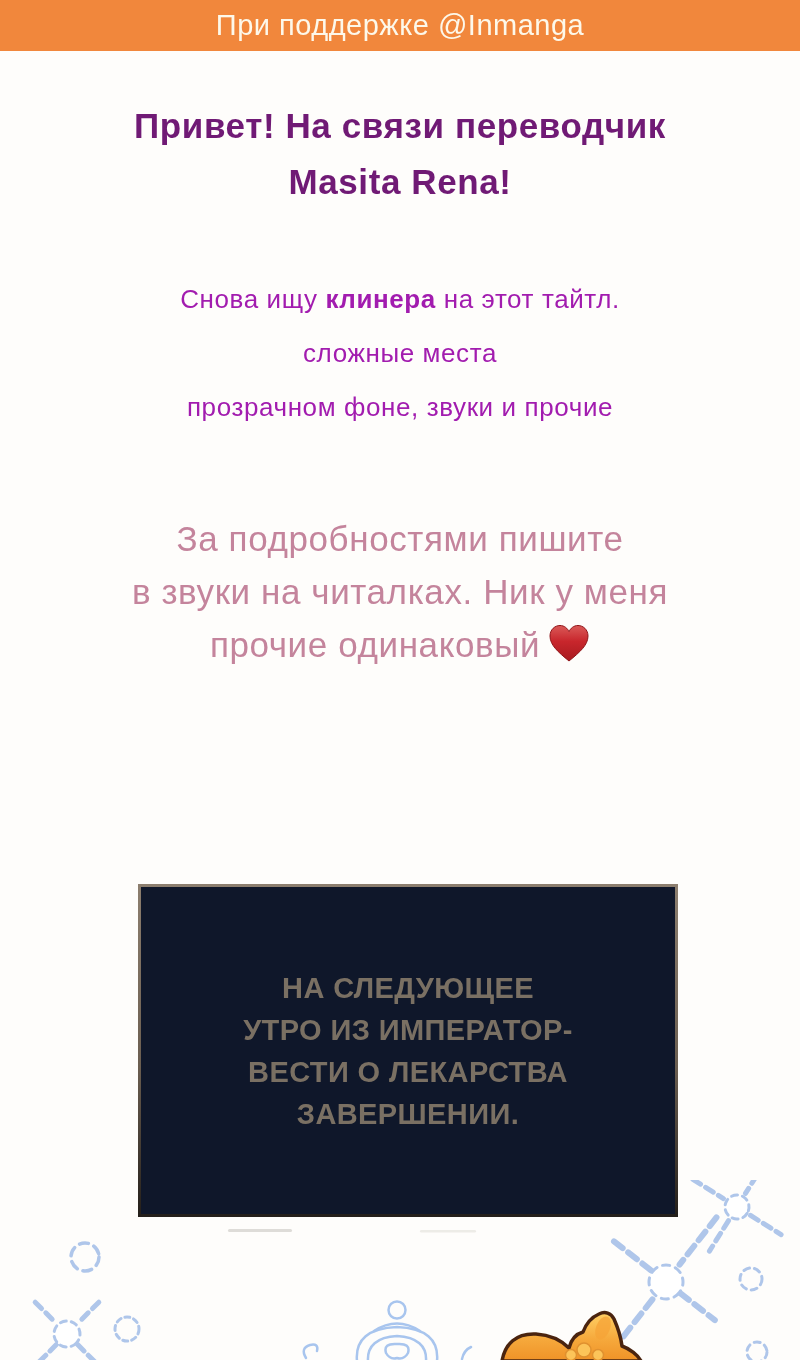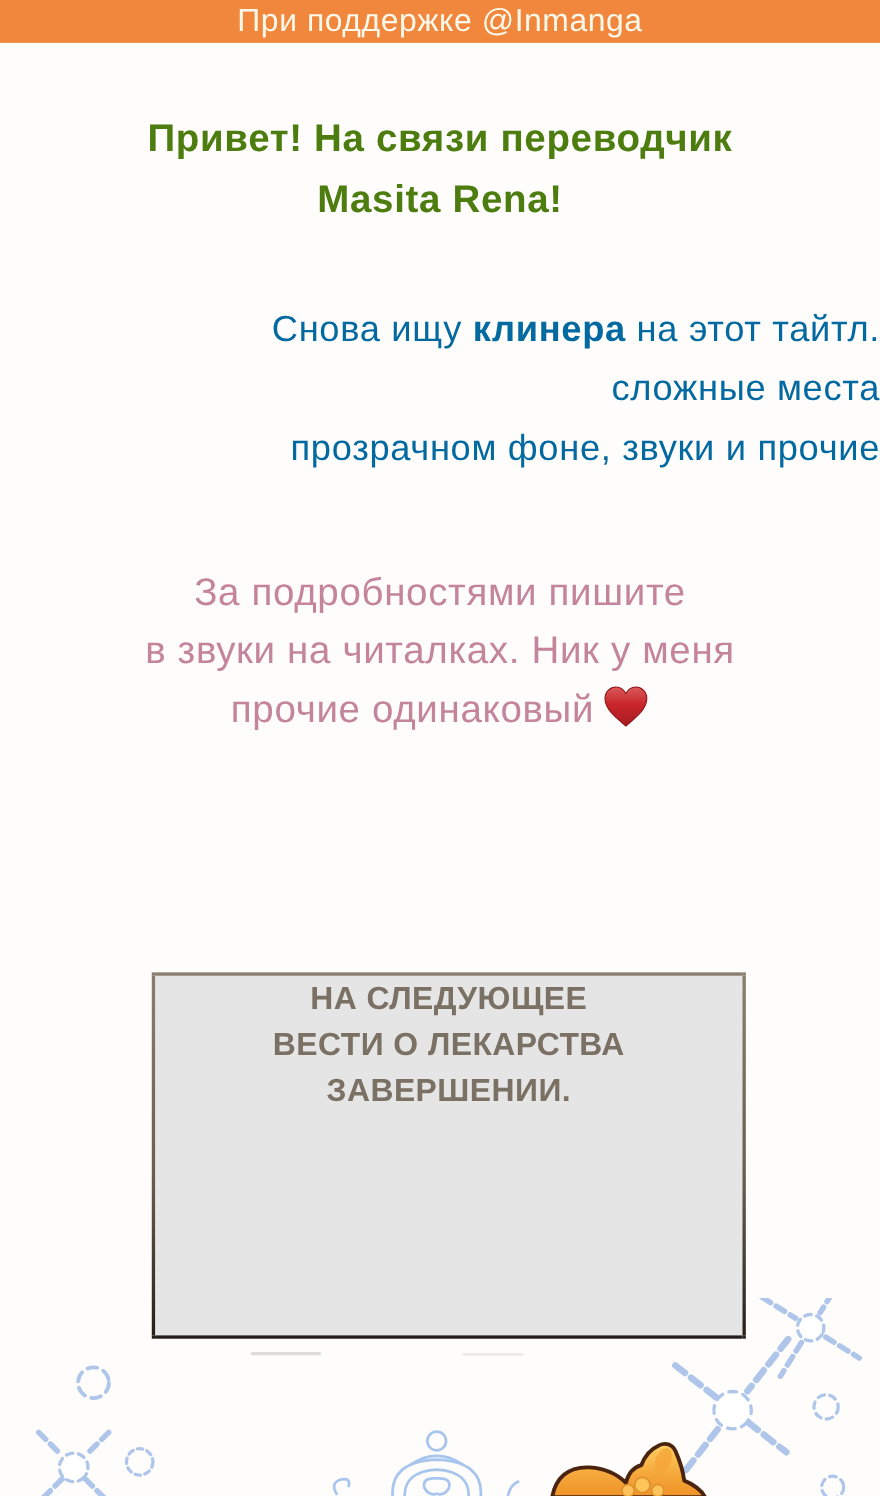--- a/index.html
+++ b/index.html
@@ -4,54 +4,54 @@
 <style>
   html, body { margin: 0; padding: 0; }
   body {
     width: 800px; height: 1360px;
     position: relative;
     background: #fefdfb;
     font-family: "Liberation Sans", sans-serif;
     overflow: hidden;
   }
   .banner {
-    position: absolute; top: 0; left: 0; right: 0; height: 39px;
+    position: absolute; top: 0; left: 0; right: 0; height: 51px;
     background: #f1873c;
     display: flex; align-items: center; justify-content: center;
   }
   .banner-text {
     color: #fdf8ea; font-size: 29px; letter-spacing: 0.5px; font-weight: 500;
   }
   .greeting {
     position: absolute; top: 98px; left: 0; right: 0;
     text-align: center;
-    color: #4d7c0f; font-weight: bold;
+    color: #701a75; font-weight: bold;
     font-size: 35px; line-height: 56px; letter-spacing: 0.6px;
   }
   .recruit {
     position: absolute; top: 272px; left: 0; right: 0;
-    text-align: right;
-    color: #0369a1;
-    font-size: 33px; line-height: 54px; letter-spacing: 0.6px;
+    text-align: center;
+    color: #a21caf;
+    font-size: 26px; line-height: 54px; letter-spacing: 0.6px;
   }
   .recruit b { font-weight: bold; }
   .contact {
     position: absolute; top: 512px; left: 0; right: 0;
     text-align: center;
     color: #c4849c;
     font-size: 35px; line-height: 53px; letter-spacing: 0.6px;
   }
   .heart-svg { vertical-align: -7px; margin-left: 8px; }
   .caption-box {
     position: absolute; left: 138px; top: 884px;
     width: 534px; height: 327px;
-    background: #e5e5e5;
+    background: #0f172a;
     border: 3px solid #6b5f51;
     border-image: linear-gradient(180deg, #8c7e6e 0%, #6b5e50 55%, #241f1a 100%) 1;
-    display: flex; flex-direction: column; 
+    display: flex; flex-direction: column; justify-content: center;
     text-align: center;
   }
   .caption-line {
     color: #7a7063; font-weight: bold;
     font-size: 29px; line-height: 42px; letter-spacing: 0.4px;
   }
   .decor-svg { position: absolute; left: 0; top: 1180px; width: 800px; height: 180px; }
 </style>
 </head>
 <body>
@@ -81,20 +81,21 @@
           <stop offset="0.45" stop-color="#c8262c"></stop>
           <stop offset="1" stop-color="#a81b20"></stop>
         </linearGradient>
       </defs>
       <path d="M21 37 C 10 28, 2 21, 2 12 C 2 5.5, 7 1.5, 12 1.5 C 16.5 1.5, 19.5 4.5, 21 7.5 C 22.5 4.5, 25.5 1.5, 30 1.5 C 35 1.5, 40 5.5, 40 12 C 40 21, 32 28, 21 37 Z" fill="url(#heartg)" stroke="#8f1418" stroke-width="1"></path>
     </svg></div>
 </div>
 
 <div class="caption-box">
   <div class="caption-line">НА СЛЕДУЮЩЕЕ</div>
+  <div class="caption-line">УТРО ИЗ ИМПЕРАТОР-</div>
   <div class="caption-line">ВЕСТИ О ЛЕКАРСТВА</div>
   <div class="caption-line">ЗАВЕРШЕНИИ.</div>
 </div>
 
 <svg class="decor-svg" viewBox="0 1180 800 180" width="800" height="180">
   <defs>
     <linearGradient id="foxg" gradientUnits="userSpaceOnUse" x1="0" y1="1312" x2="0" y2="1361">
       <stop offset="0" stop-color="#ffd166"></stop>
       <stop offset="0.55" stop-color="#f6a93c"></stop>
       <stop offset="1" stop-color="#ef9227"></stop>

